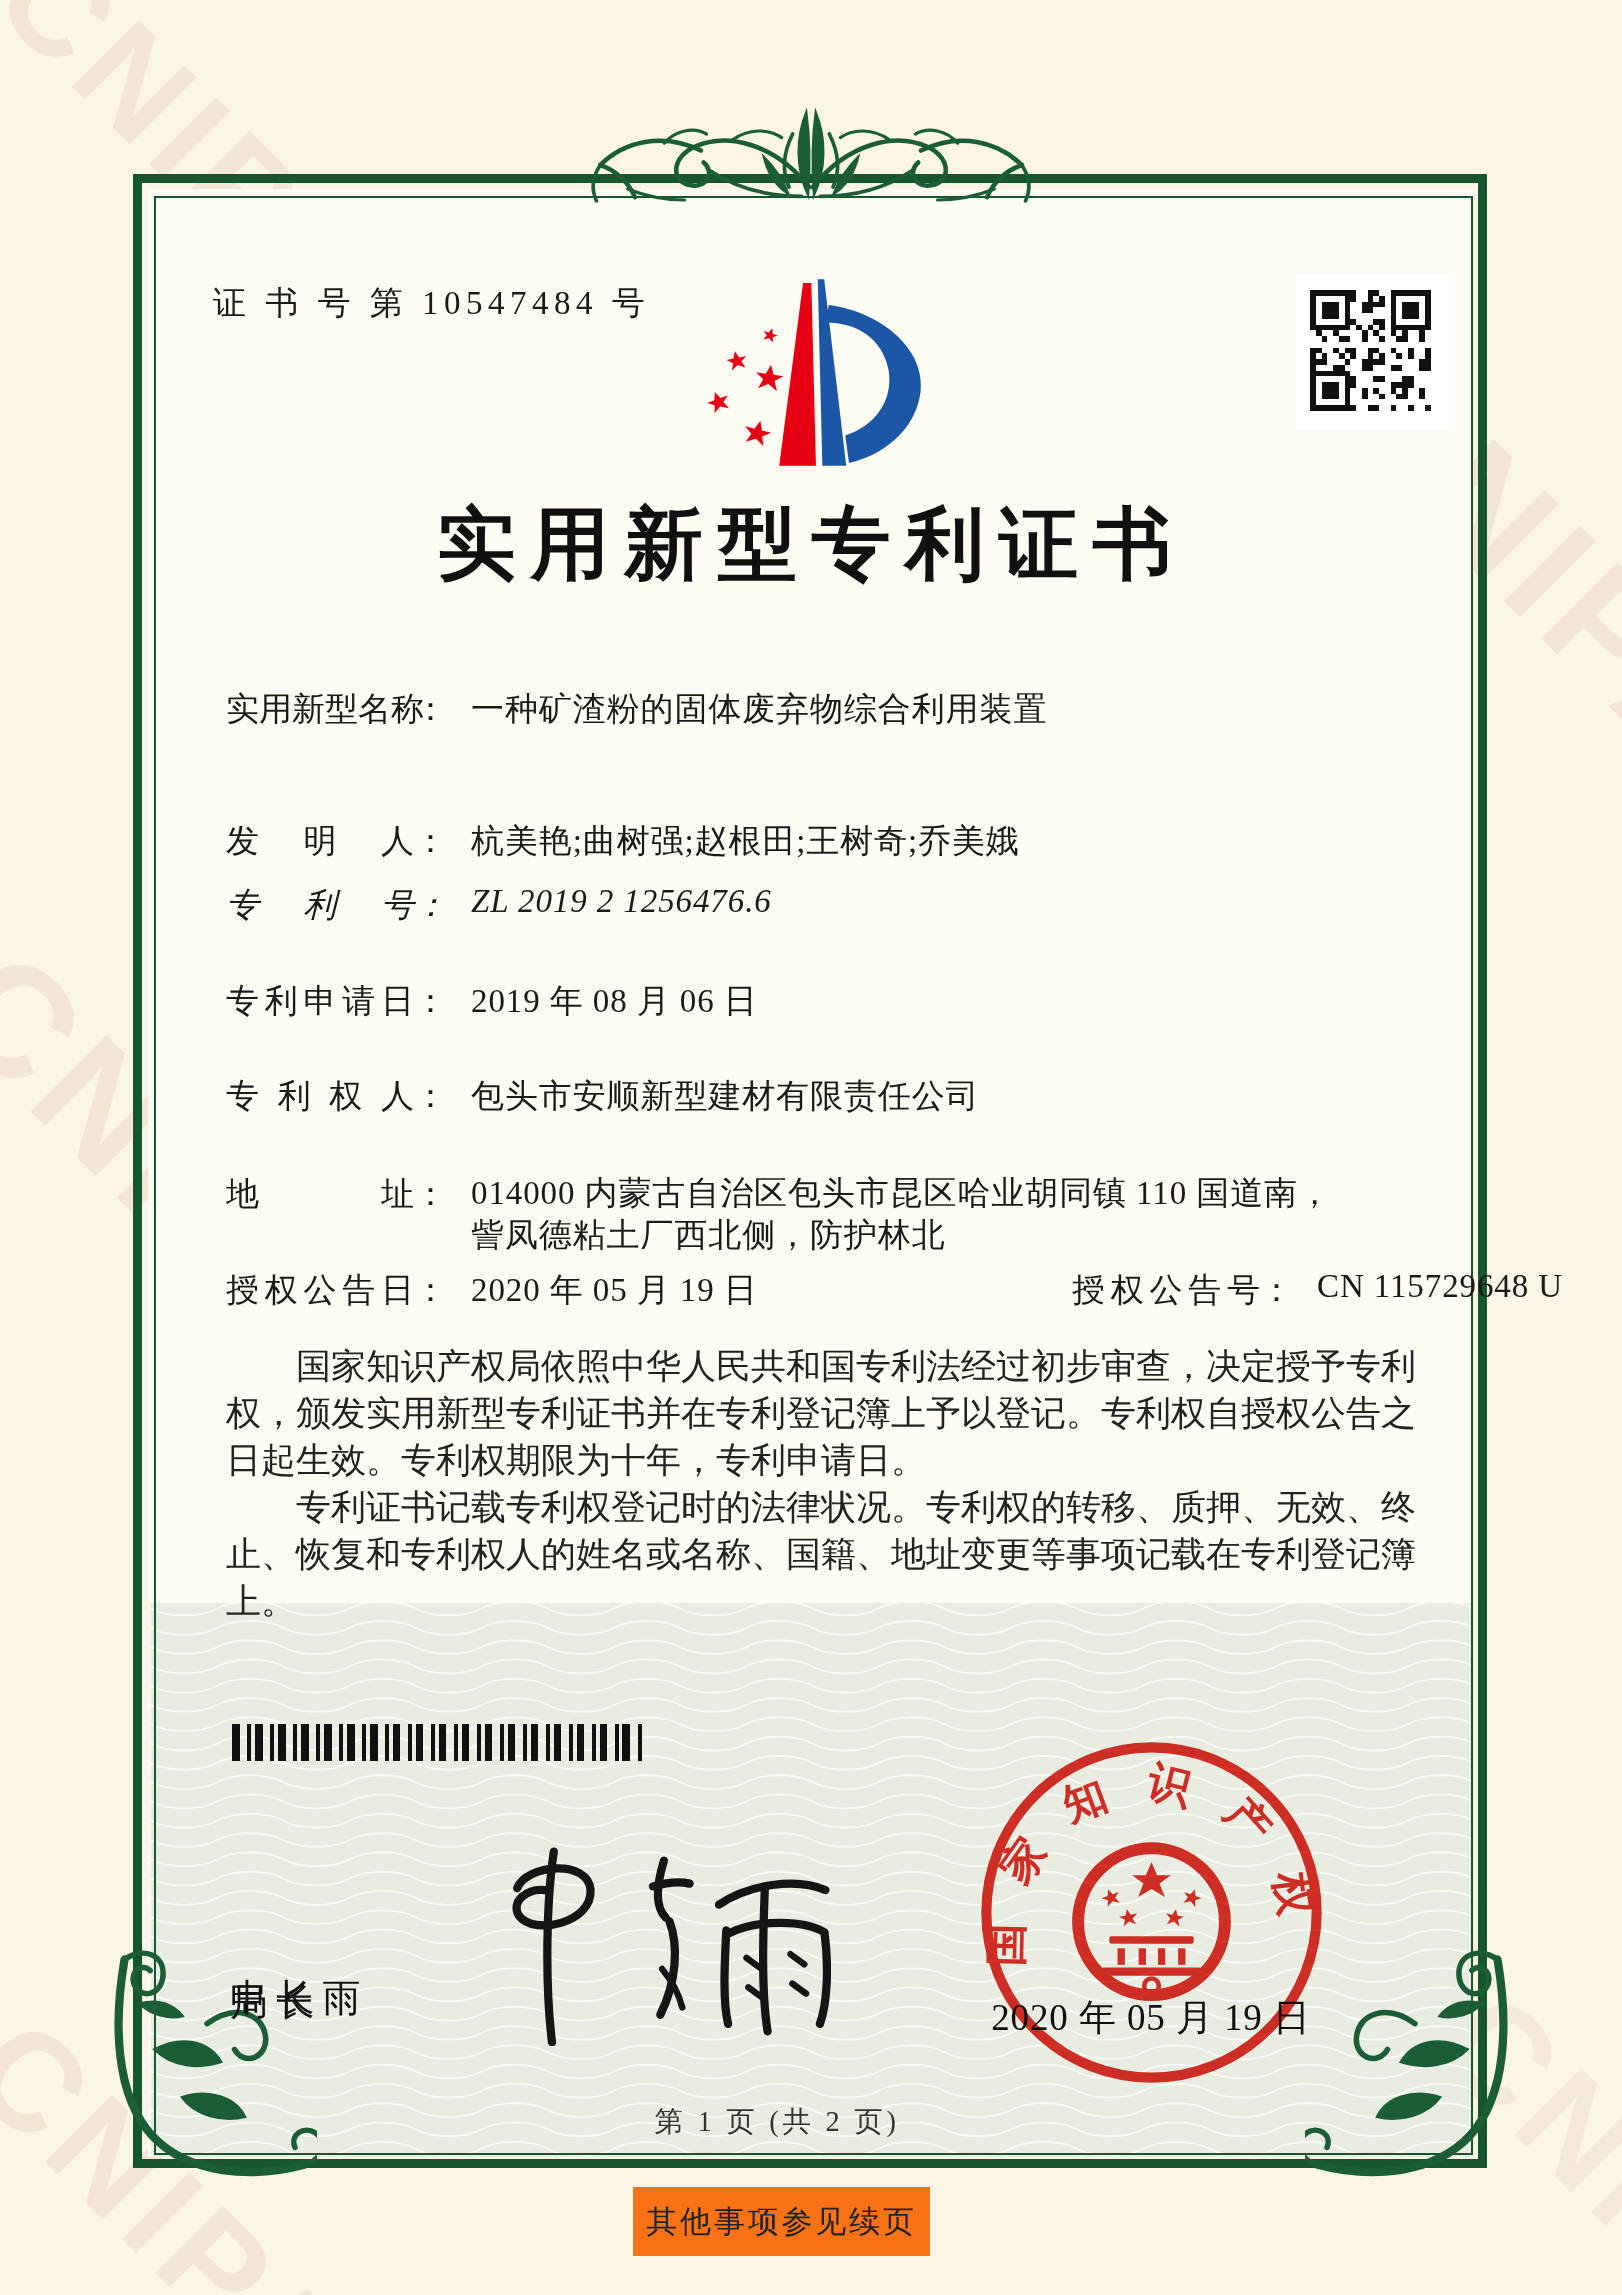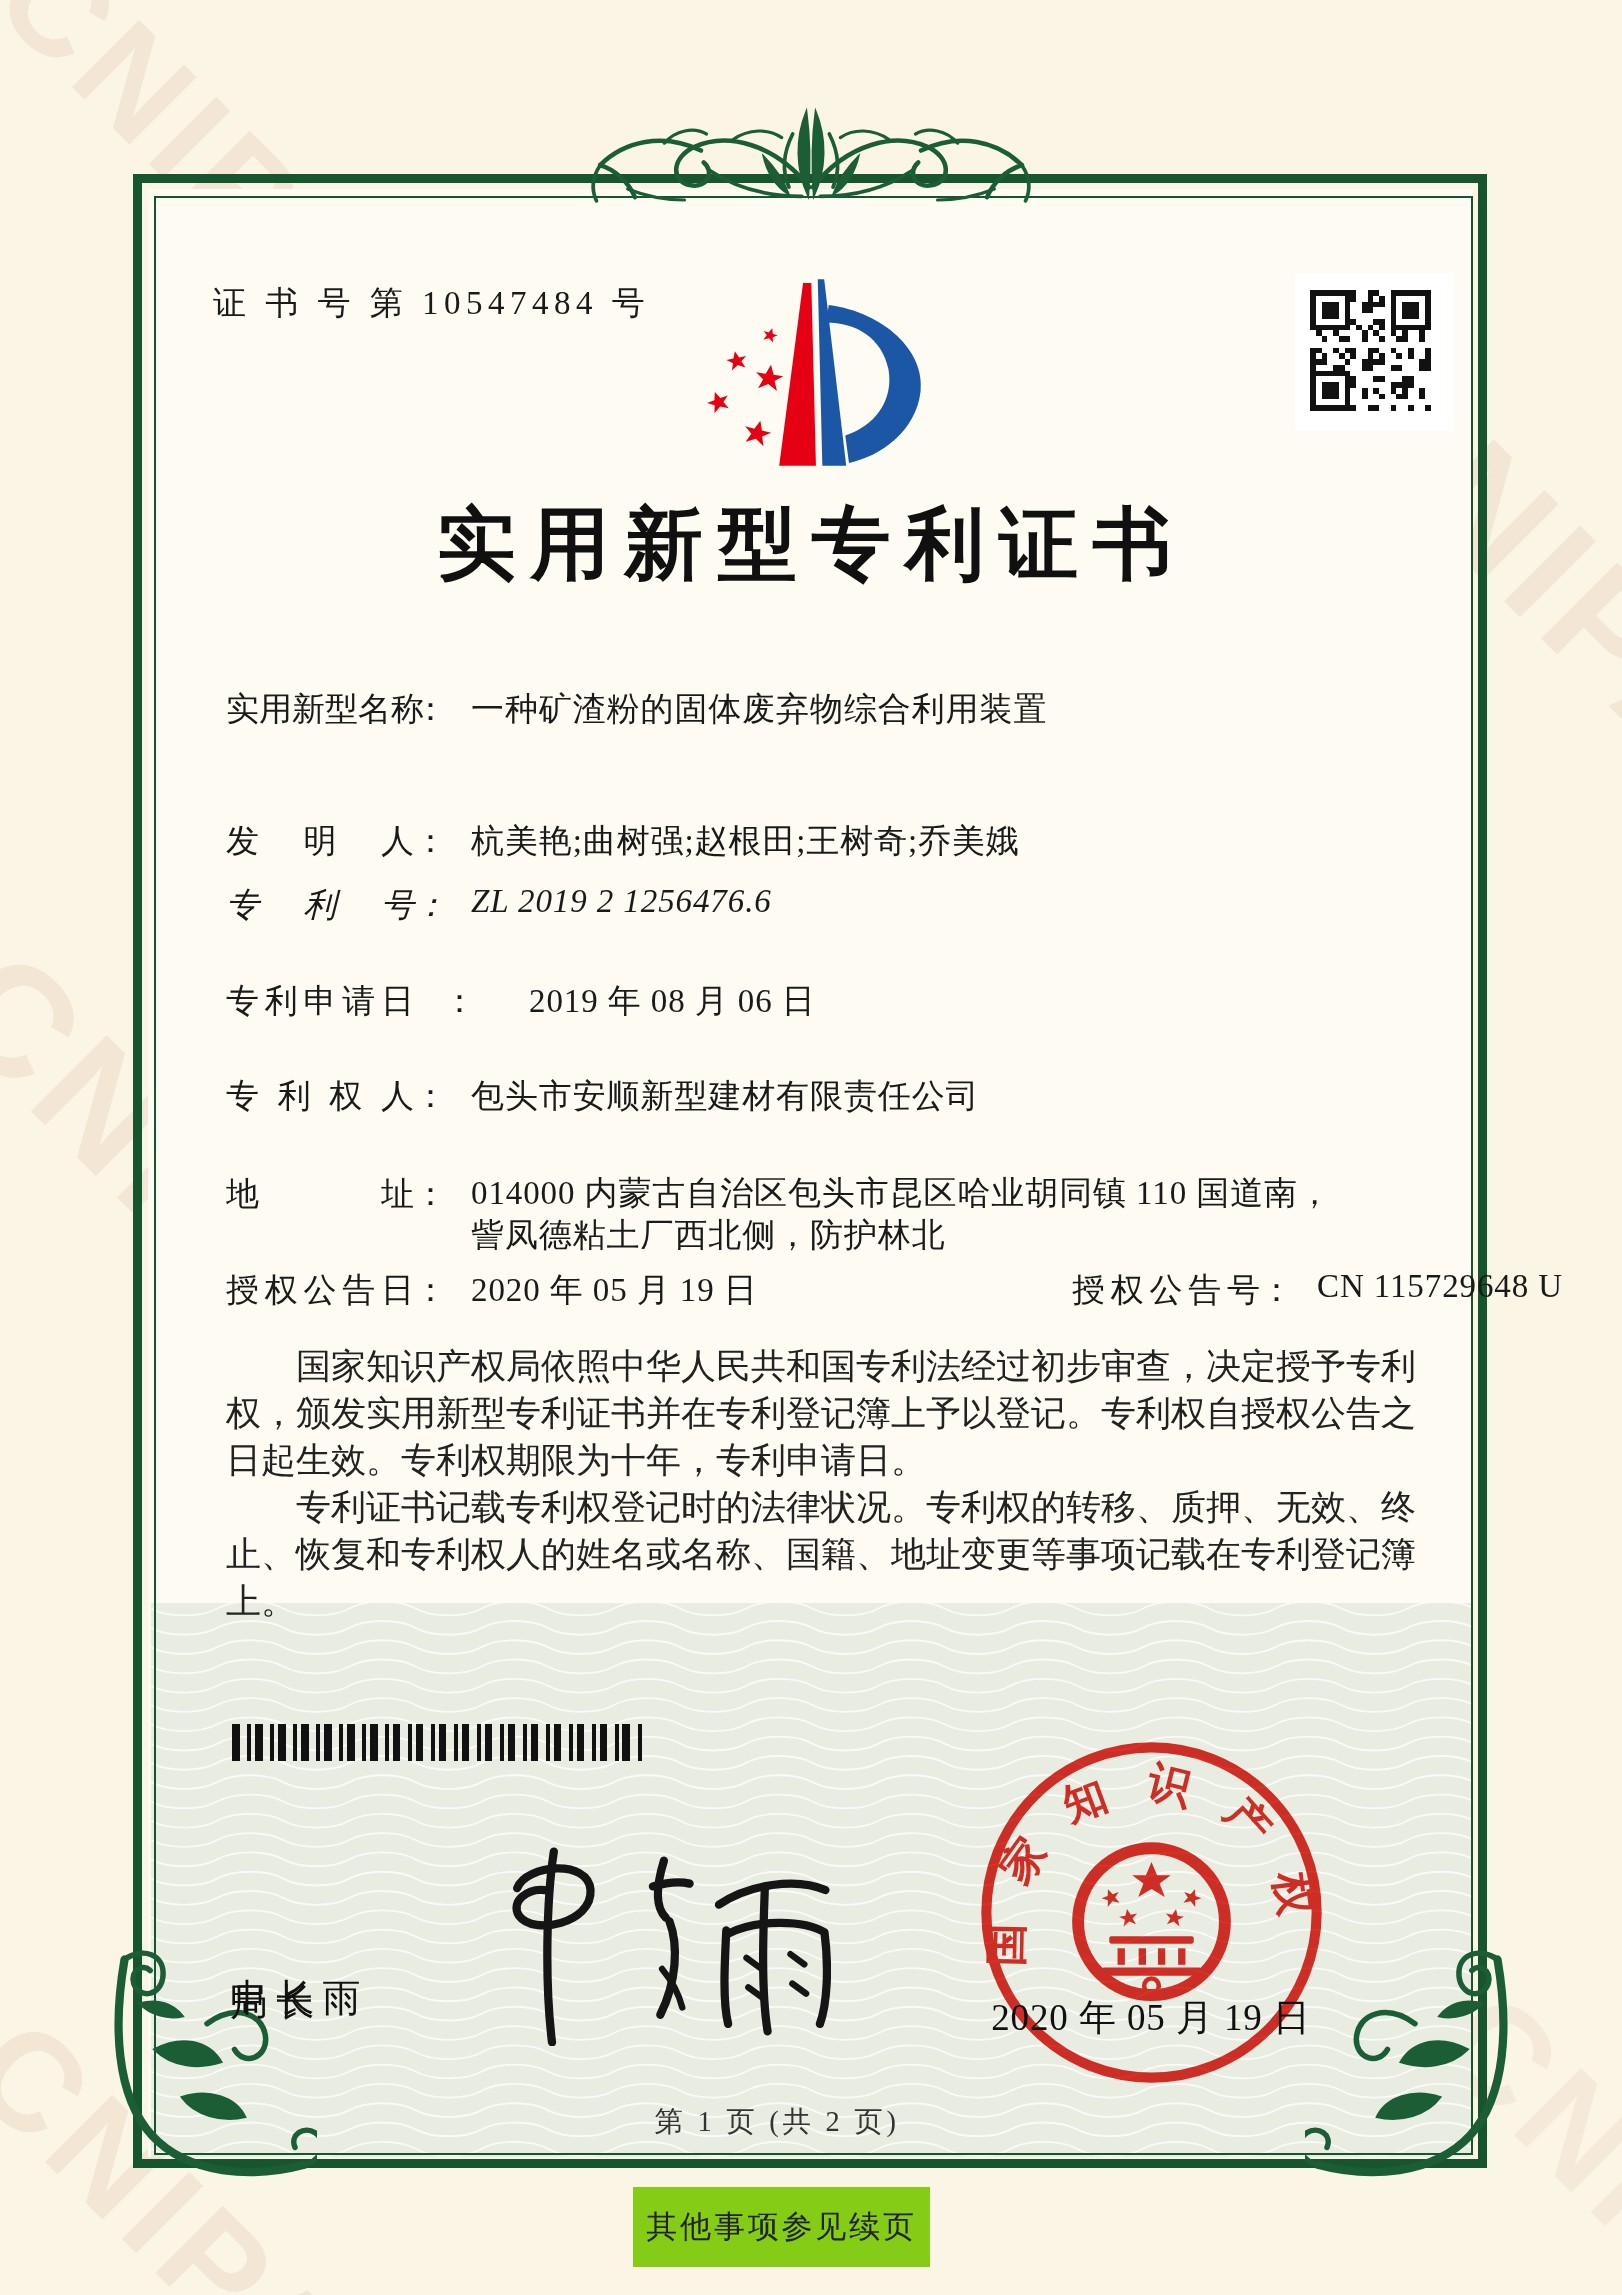--- a/index.html
+++ b/index.html
@@ -29,21 +29,21 @@
   .addr-lines{margin-left:24px;line-height:42px;letter-spacing:0.9px;}
   .grant2{position:absolute;left:846px;top:0;display:flex;font-size:33px;white-space:nowrap;}
   .body-text{left:226px;top:1343px;width:1198px;font-size:35px;line-height:47px;color:#222222;}
   .body-text p{margin:0;text-indent:70px;}
   .barcode{left:232px;top:1724px;width:415px;height:37px;font-size:0;}
   .barcode span{display:inline-block;height:37px;vertical-align:top;}
   .officer{left:230px;font-size:38px;color:#111111;letter-spacing:8.3px;font-family:"Liberation Sans",sans-serif;}
   .seal-date{left:984px;top:1993px;width:334px;text-align:center;font-size:37px;color:#101010;
              letter-spacing:0.9px;z-index:6;}
   .page-info{left:0;width:1554px;top:2103px;text-align:center;font-size:28.5px;color:#333333;letter-spacing:3.7px;}
-  .cont-strip{left:633px;top:2187px;width:297px;height:80px;background:#84cc16;display:flex;
+  .cont-strip{left:633px;top:2187px;width:297px;height:69px;background:#f97316;display:flex;
               align-items:center;justify-content:center;}
   .cont-note{font-size:31px;color:#222222;letter-spacing:2.8px;}
   svg{display:block;}
 </style>
 </head>
 <body>
 
 <div class="page">
 
   <div class="wm" style="left:-46px;top:55px;font-size:138px;">CNIPA</div>
@@ -359,21 +359,21 @@
   <div class="abs frow" style="top:785px;margin-top:34px;">
     <span class="flabel">发明人</span>
       <span class="fcolon">：</span>
     <span class="fvalue">杭美艳;曲树强;赵根田;王树奇;乔美娥</span>
   </div>
   <div class="abs frow" style="top:883px;font-style:italic;">
     <span class="flabel">专利号</span>
       <span class="fcolon">：</span>
     <span class="fvalue">ZL 2019 2 1256476.6</span>
   </div>
-  <div class="abs frow" style="top:979px;gap:29px;">
+  <div class="abs frow" style="top:979px;">
     <span class="flabel">专利申请日</span>
       <span class="fcolon">：</span>
     <span class="fvalue">2019 年 08 月 06 日</span>
   </div>
   <div class="abs frow" style="top:1074px;">
     <span class="flabel">专利权人</span>
       <span class="fcolon">：</span>
     <span class="fvalue">包头市安顺新型建材有限责任公司</span>
   </div>
   <div class="abs frow" style="top:1172px;">

